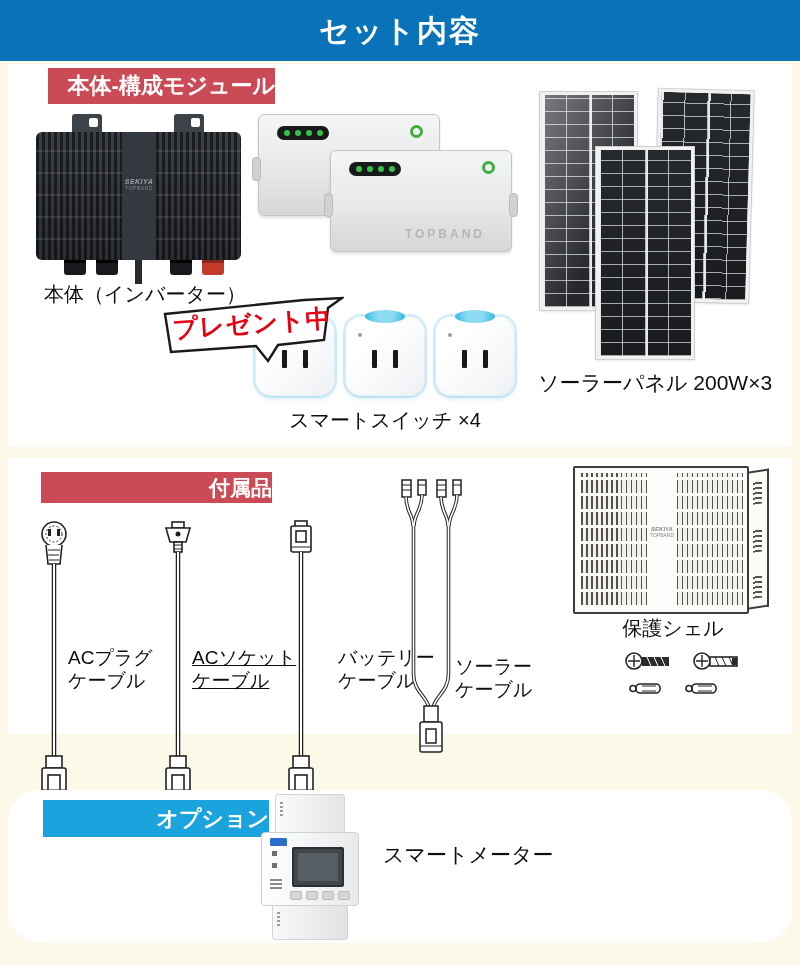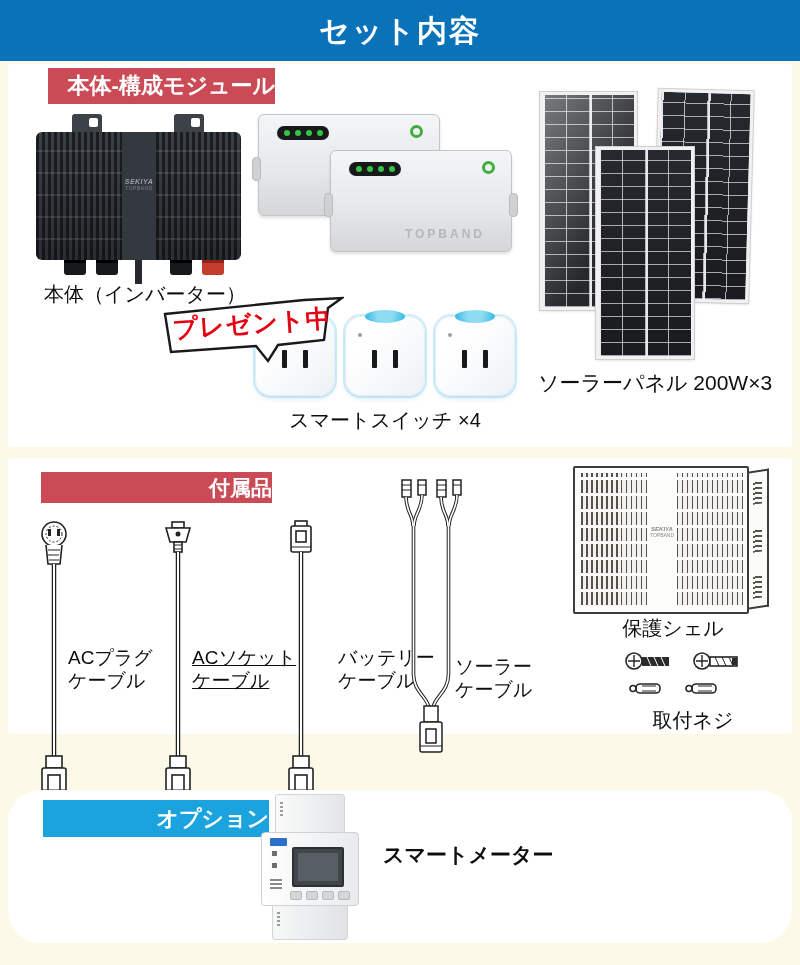--- a/index.html
+++ b/index.html
@@ -125,21 +125,21 @@
   .m-qr { position:absolute; left:8px; top:44px; width:12px; height:12px;
           background:repeating-linear-gradient(0deg,#6c6f72 0 2px,#fff 2px 4px),repeating-linear-gradient(90deg,#6c6f72 0 2px,#fff 2px 4px); opacity:.8; }
   .m-btns { position:absolute; left:28px; top:58px; display:flex; gap:4px; }
   .m-btns i { width:12px; height:9px; background:#d4d6d8; border:1px solid #b8babc; border-radius:2px; }
   .m-bot { position:absolute; left:17px; top:110px; width:76px; height:36px; background:linear-gradient(90deg,#f7f8f8,#e0e2e4);
            border:1px solid #d2d4d6; border-radius:0 0 3px 3px; }
   .m-vent { position:absolute; left:4px; top:5px; width:3px; height:16px;
             background:repeating-linear-gradient(0deg,#9b9ea1 0 2px,transparent 2px 4px); }
 
   .note { font-weight:bold; }
-  .cap-bold { font-weight:bold; }
+  .cap-bold { font-weight:normal; }
 </style>
 </head>
 <body>
 
 <div class="page">
 
   <div class="header">
     <h1>セット内容</h1>
   </div>
 
@@ -341,21 +341,20 @@
         <path d="M95,7 L99,16 M102,7 L106,16 M109,7 L113,16" stroke-width="1"></path>
         <rect x="112" y="8" width="5" height="7" fill="#2b2b2b" stroke="none"></rect>
         <rect x="16" y="34" width="24" height="9" rx="4" fill="#fff"></rect>
         <path d="M22,36 H36 M22,41 H36" stroke-width="1"></path>
         <circle cx="13" cy="38.5" r="3" fill="#fff"></circle>
         <rect x="72" y="34" width="24" height="9" rx="4" fill="#fff"></rect>
         <path d="M78,36 H92 M78,41 H92" stroke-width="1"></path>
         <circle cx="69" cy="38.5" r="3" fill="#fff"></circle>
       </svg>
     </div>
-    <div class="caption" style="left:600px; top:250px; width:170px; text-align:center; font-size:20px;">取付ネジ</div>
   </div>
 
   <div class="card card3">
     <div class="sec-label blue label3">オプション</div>
 
     <div class="meter">
       <div class="m-top">
           <div class="m-vent"></div>
         </div>
       <div class="m-bot">

